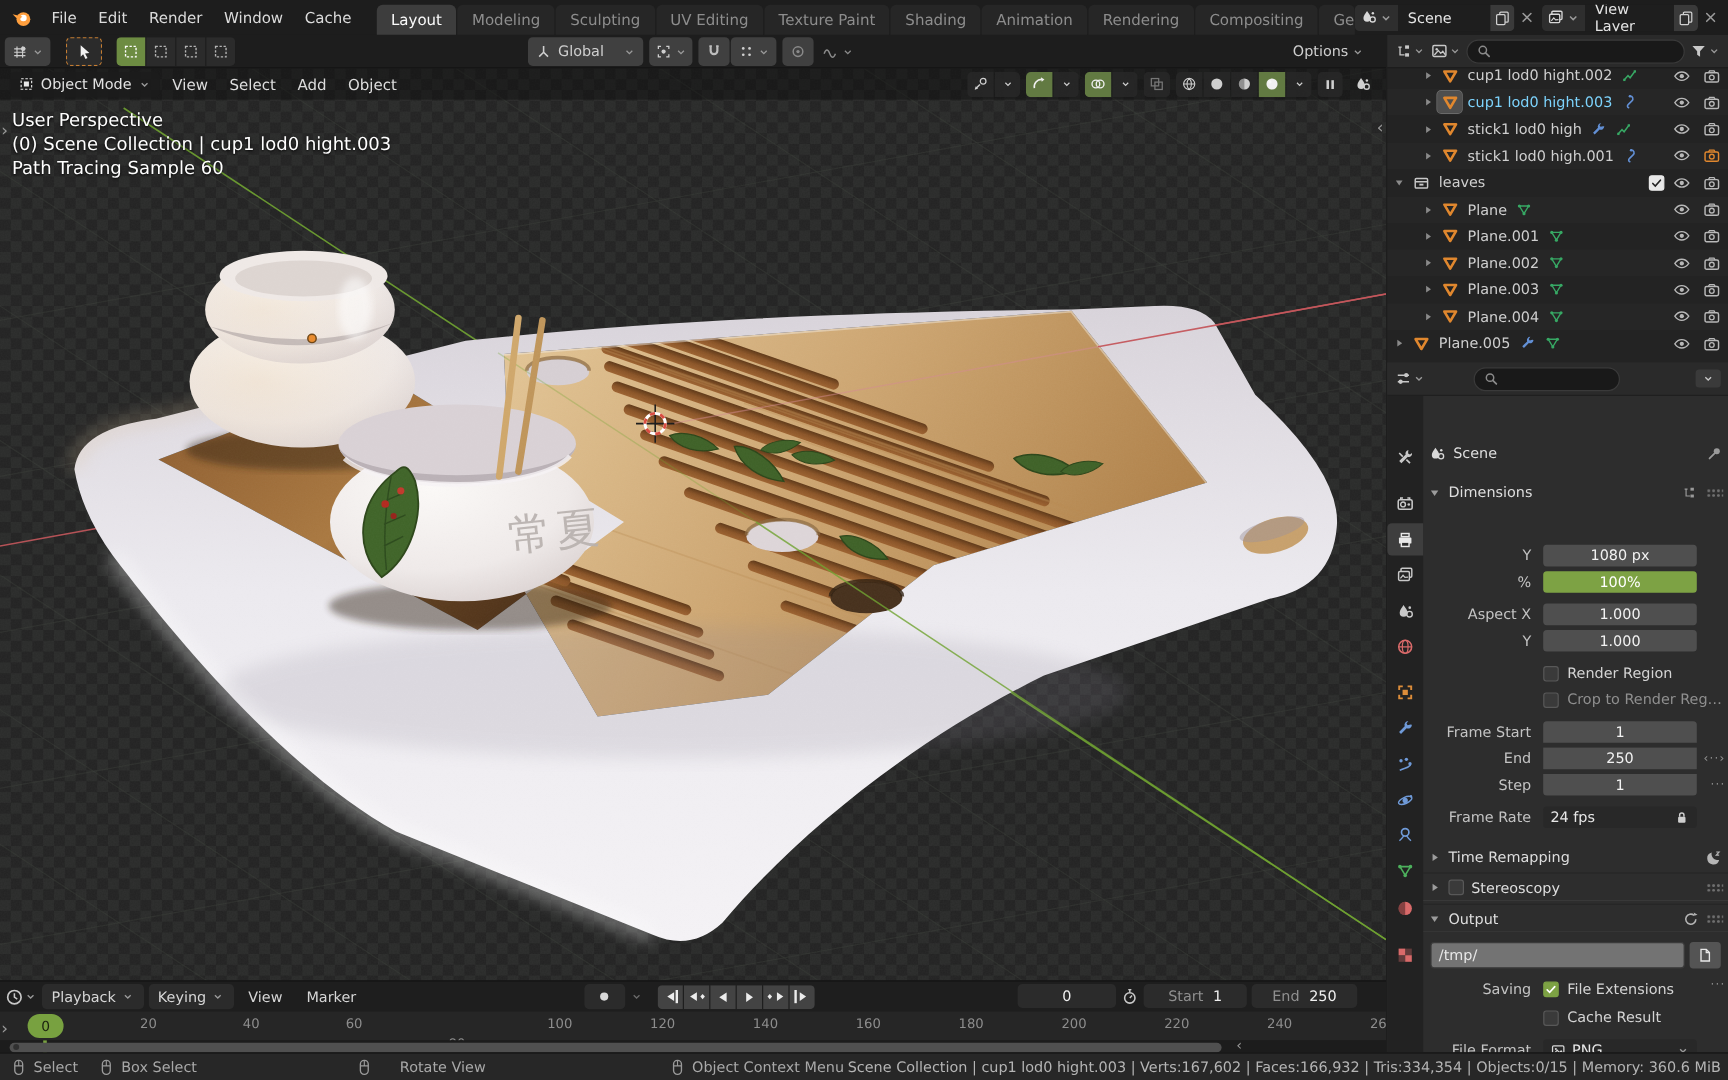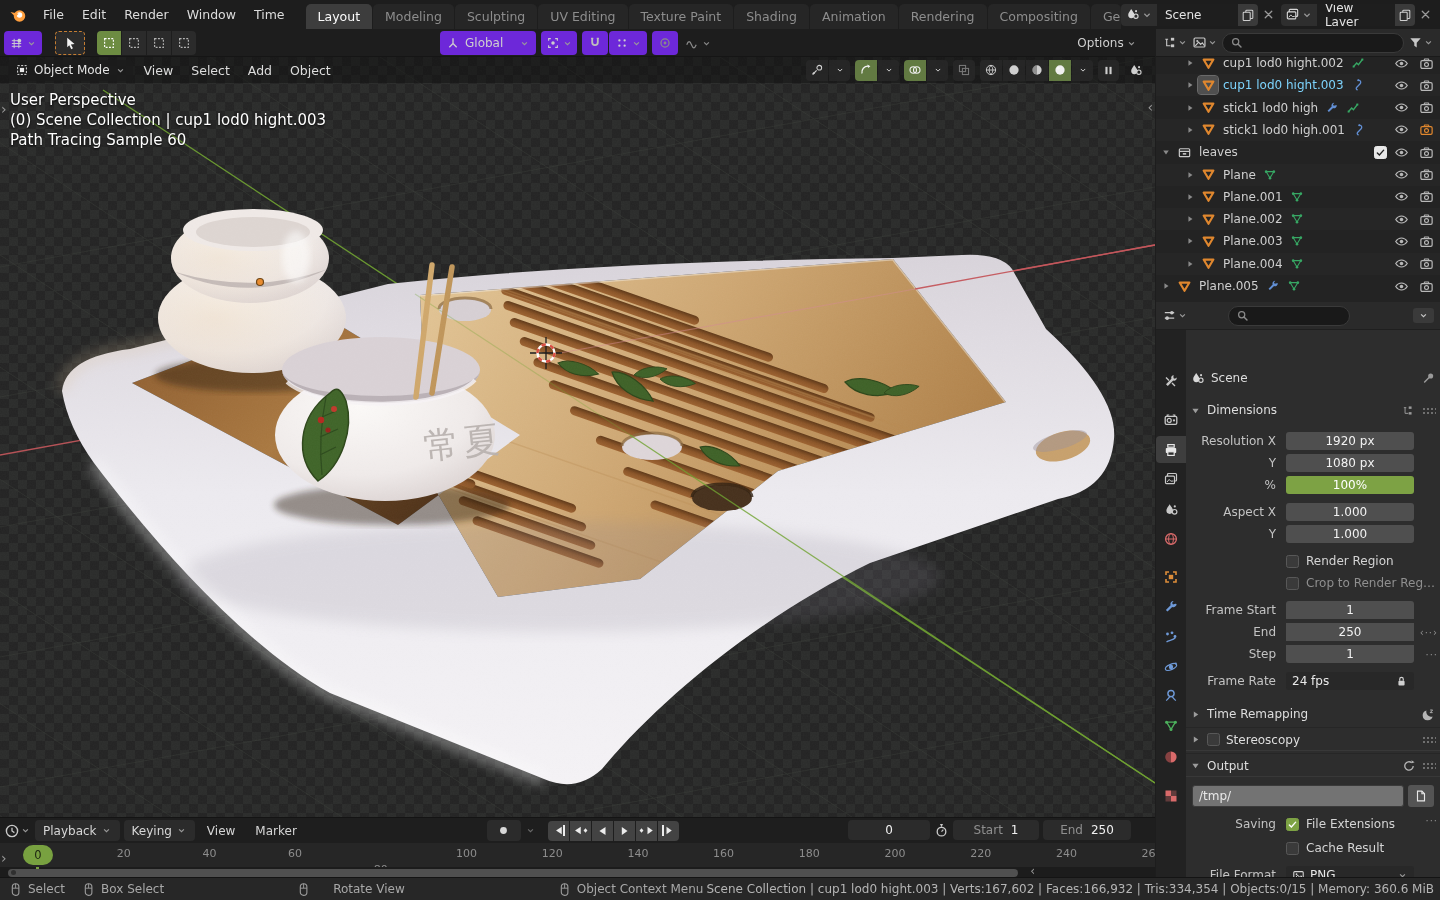--- a/index.html
+++ b/index.html
@@ -17,21 +17,21 @@
   .wtab{height:25px;line-height:25px;padding:0 12px;background:#262626;color:#8d8d8d;border-radius:5px 5px 0 0;font-size:12.5px;white-space:nowrap}
   .wtab.active{background:#3d3d3d;color:#fbfbfb}
   .wtab.clip{max-width:30px;overflow:hidden}
   .idsel{display:flex;height:22px;margin-left:8px;border-radius:4px;overflow:hidden}
   .idsel .ibx{background:#2e2e2e;display:flex;align-items:center;gap:1px;padding:0 4px}
   .idsel .name{background:#1e1e1e;display:flex;align-items:center;padding:0 8px;color:#e4e4e4}
   .idsel .cpy{background:#3a3a3a;display:flex;align-items:center;padding:0 3px}
   .xbtn{display:flex;align-items:center;padding:0 4px;color:#9a9a9a}
   
   #toolsettings{left:0;top:29px;width:1155px;height:28px;background:#1d1d1d;z-index:8;border-bottom:1px solid #151515}
-  .tsbtn{position:absolute;top:2px;height:24px;background:#6d28d9;border-radius:4px;display:flex;align-items:center;justify-content:center;gap:2px;color:#cfcfcf}
+  .tsbtn{position:absolute;top:2px;height:24px;background:#404040;border-radius:4px;display:flex;align-items:center;justify-content:center;gap:2px;color:#cfcfcf}
   .flat{background:transparent}
   #tool-active{border:1px dashed #c47d33;background:#2b2b2b}
   #selmodes{display:flex;gap:1px;border-radius:4px;overflow:hidden;background:transparent}
   #selmodes span{width:24px;height:24px;display:flex;align-items:center;justify-content:center;background:#2b2b2b}
   #selmodes span.on{background:#6d8c42}
   
   #outliner-header{left:1156px;top:29px;width:284px;height:28px;background:#2a2a2a;display:flex;align-items:center;gap:4px;padding:0 6px;border-bottom:1px solid #1a1a1a}
   .ohbtn{display:flex;align-items:center;gap:0px;color:#c8c8c8}
   .searchbox{flex:1;height:20px;background:#191919;border:1px solid #3a3a3a;border-radius:10px;display:flex;align-items:center;gap:4px;padding:0 7px;color:#8a8a8a}
   
@@ -366,21 +366,21 @@
   <span id="logo">
       <svg class="ic" width="20" height="20">
         <use href="#i-blender"></use>
       </svg>
     </span>
   <nav id="topbar-menus" style="display:flex">
       <span class="mitem">File</span>
       <span class="mitem">Edit</span>
       <span class="mitem">Render</span>
       <span class="mitem">Window</span>
-      <span class="mitem">Time</span>
+      <span class="mitem">Cache</span>
     </nav>
   <div id="tabs">
       <span class="wtab active">Layout</span>
       <span class="wtab">Modeling</span>
       <span class="wtab">Sculpting</span>
       <span class="wtab">UV Editing</span>
       <span class="wtab">Texture Paint</span>
       <span class="wtab">Shading</span>
       <span class="wtab">Animation</span>
       <span class="wtab">Rendering</span>
@@ -1212,24 +1212,20 @@
           <use href="#i-trid"></use>
         </svg>
       <span>Dimensions</span>
       <span style="margin-left:auto;display:flex;gap:8px;align-items:center">
         <svg class="ic" width="13" height="13" style="color:#9a9a9a">
             <use href="#i-tree"></use>
           </svg>
         <span class="grip"></span>
       </span>
     </div>
-    <div class="prow" style="top:100px">
-        <span class="plabel">Resolution X</span>
-        <span class="pfield">1920 px</span>
-      </div>
     <div class="prow" style="top:122px">
         <span class="plabel">Y</span>
         <span class="pfield">1080 px</span>
       </div>
     <div class="prow" style="top:144px">
         <span class="plabel">%</span>
         <span class="pfield grn">100%</span>
       </div>
     <div class="prow" style="top:171px">
         <span class="plabel">Aspect X</span>

